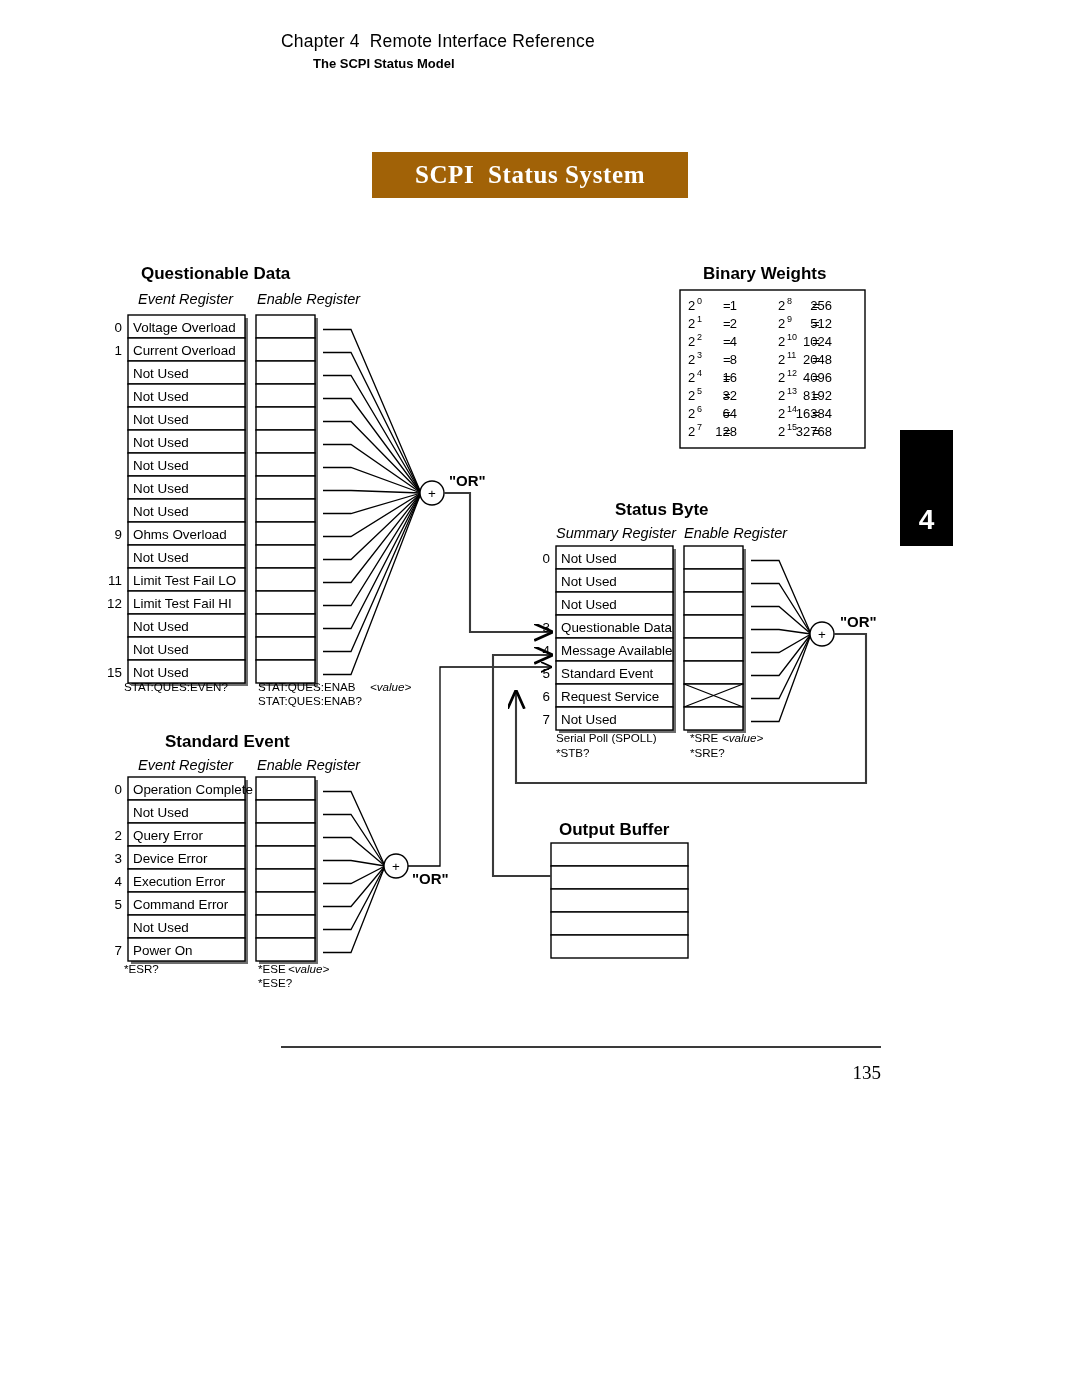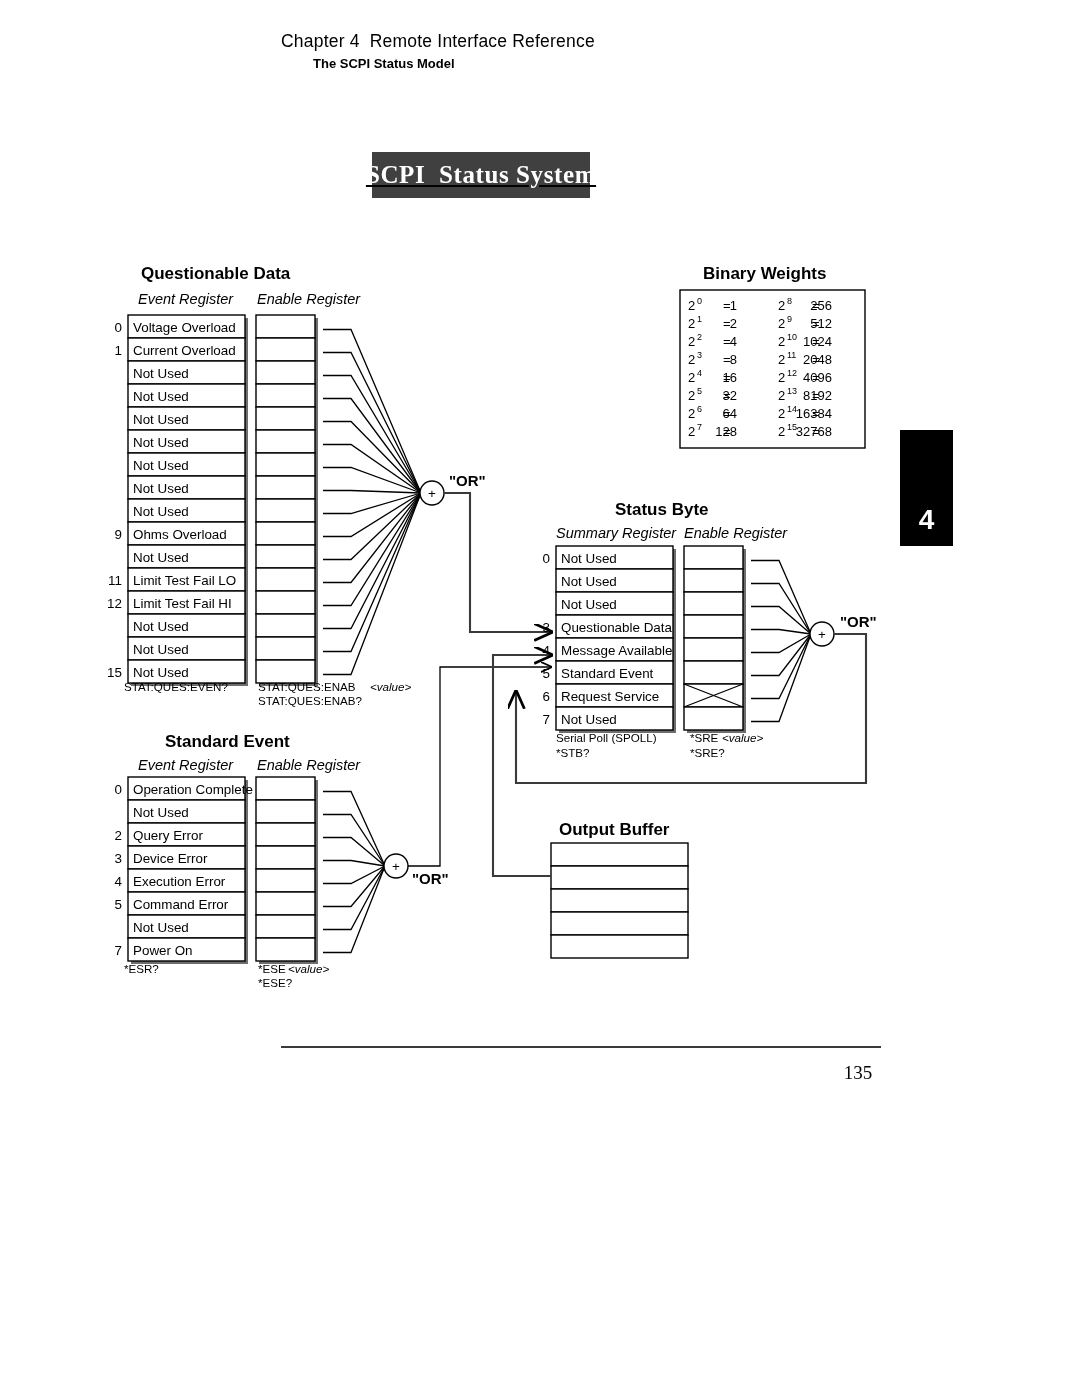--- a/index.html
+++ b/index.html
@@ -21,23 +21,23 @@
   .hdr-title{
     position:absolute;left:281px;top:56px;
     font-size:13px;font-weight:bold;color:#000;
     white-space:pre;
     margin-left:32px;
   }
 
   
   .banner{
     position:absolute;left:372px;top:152px;
-    width:218px;height:46px;
-    background:#404040;
-    display:flex;align-items:center;justify-content:center;text-decoration:underline;
+    width:316px;height:46px;
+    background:#a16207;
+    display:flex;align-items:center;justify-content:center;
   }
   .banner span{
     color:#fff;font-family:"Liberation Serif",serif;
     font-weight:bold;font-size:25px;letter-spacing:.6px;
     white-space:pre;
   }
 
   
   .chap-tab{
     position:absolute;left:900px;top:430px;
@@ -48,21 +48,21 @@
     text-align:center;color:#fff;font-weight:bold;font-size:28px;
   }
 
   
   .foot-rule{
     position:absolute;left:281px;top:1046px;
     width:600px;height:2px;background:#3a3a3a;
   }
   .foot-page{
     position:absolute;left:835px;top:1062px;width:46px;
-    text-align:center;
+    text-align:right;
     font-family:"Liberation Serif",serif;font-size:19px;color:#000;
   }
 
   
   svg#diagram{position:absolute;left:0;top:0;}
   svg text{fill:#000;}
   .t-sec{font-family:"Liberation Sans",sans-serif;font-size:17px;font-weight:bold;}
   .t-sub{font-family:"Liberation Sans",sans-serif;font-size:14.5px;font-style:italic;}
   .t-cell{font-family:"Liberation Sans",sans-serif;font-size:13.4px;}
   .t-bit{font-family:"Liberation Sans",sans-serif;font-size:13.4px;}

